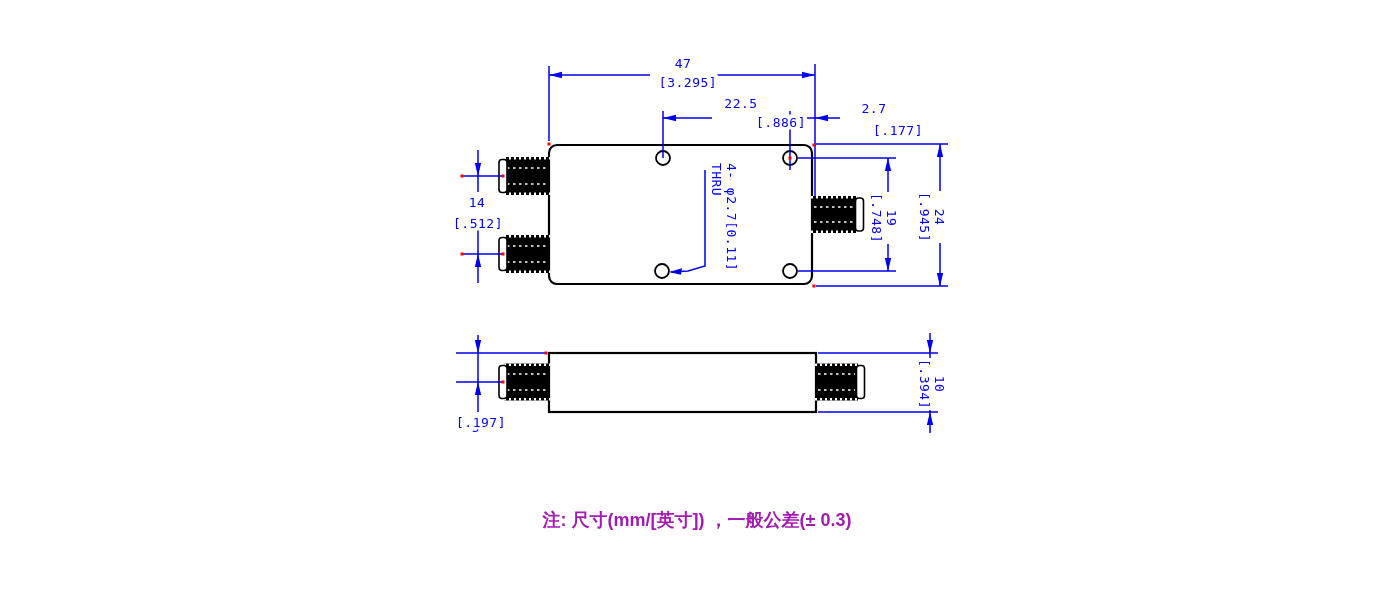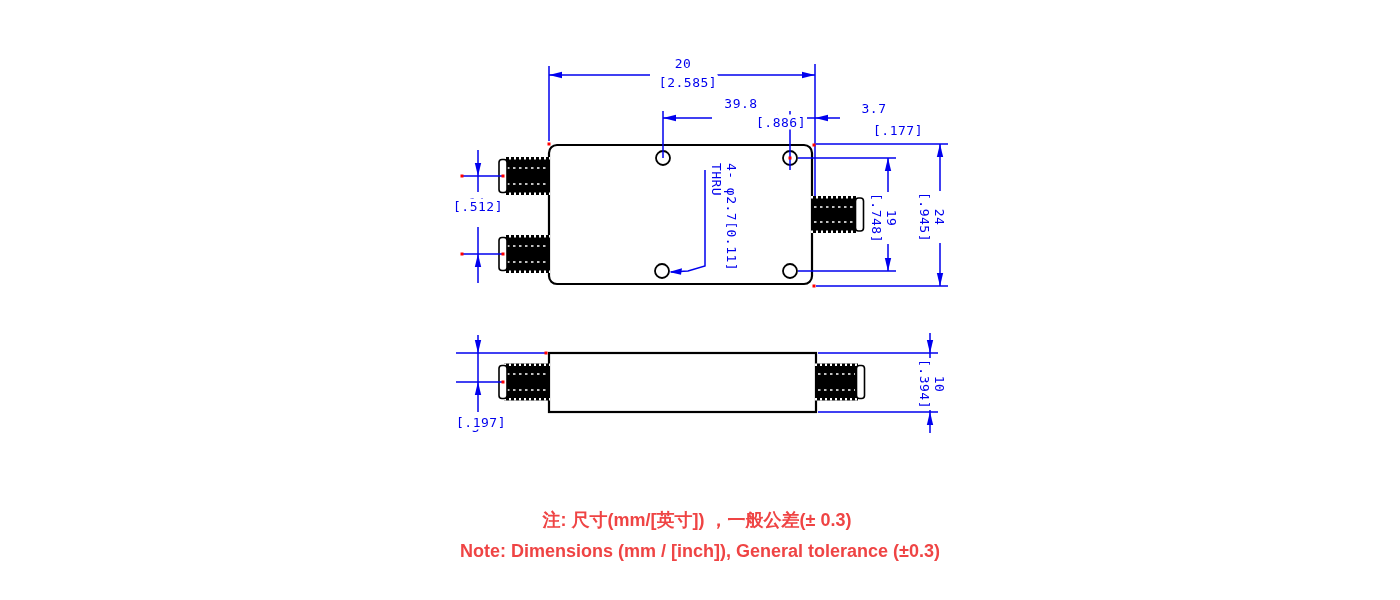--- a/index.html
+++ b/index.html
@@ -5,21 +5,21 @@
   html,body{margin:0;padding:0;background:#ffffff;}
   #canvas{position:relative;width:1400px;height:600px;background:#ffffff;overflow:hidden;
           font-family:"DejaVu Sans Mono", monospace;}
   #linework{position:absolute;left:0;top:0;}
   .dim{position:absolute;font:13px/15px "DejaVu Sans Mono", monospace;color:#0000ee;
        background:#ffffff;white-space:nowrap;transform:translate(-50%,-50%);
        text-align:center;padding:0 1px;letter-spacing:.5px;}
   .dim.rot{transform:translate(-50%,-50%) rotate(90deg);}
   .dim.callout{text-align:left;background:transparent;}
   .note{position:absolute;font-family:"Liberation Sans","DejaVu Sans",sans-serif;
-        font-size:18px;font-weight:600;color:#ef4444;white-space:nowrap;
+        font-size:18px;font-weight:600;color:#a21caf;white-space:nowrap;
         transform:translate(-50%,-50%);}
 </style>
 </head>
 <body>
 
 <div id="canvas">
 
   <svg id="linework" width="1400" height="600" viewBox="0 0 1400 600">
 
     <rect x="549" y="145" width="263" height="139" rx="8" fill="#ffffff" stroke="#000000" stroke-width="2.2"></rect>
@@ -154,31 +154,31 @@
       <rect x="501.5" y="174.5" width="3" height="3"></rect>
       <rect x="460.5" y="174.5" width="3" height="3"></rect>
       <rect x="501.5" y="252.5" width="3" height="3"></rect>
       <rect x="460.5" y="252.5" width="3" height="3"></rect>
       <rect x="788.5" y="156.5" width="3" height="3"></rect>
       <rect x="544.5" y="351.5" width="3" height="3"></rect>
       <rect x="501.5" y="380.5" width="3" height="3"></rect>
     </g>
   </svg>
 
-  <div class="dim" style="left:683px;top:63px">20</div>
-  <div class="dim" style="left:688px;top:82px">[2.585]</div>
-
-  <div class="dim" style="left:741px;top:103px">39.8</div>
+  <div class="dim" style="left:683px;top:63px">47</div>
+  <div class="dim" style="left:688px;top:82px">[3.295]</div>
+
+  <div class="dim" style="left:741px;top:103px">22.5</div>
   <div class="dim" style="left:781px;top:122px">[.886]</div>
 
-  <div class="dim" style="left:874px;top:108px">3.7</div>
+  <div class="dim" style="left:874px;top:108px">2.7</div>
   <div class="dim" style="left:898px;top:130px">[.177]</div>
 
   <div class="dim" style="left:477px;top:202px">14</div>
-  <div class="dim" style="left:478px;top:206px">[.512]</div>
+  <div class="dim" style="left:478px;top:223px">[.512]</div>
 
   <div class="dim rot" style="left:884px;top:218px">
     <div>19</div>
     <div>[.748]</div>
   </div>
 
   <div class="dim rot" style="left:932px;top:217px">
     <div>24</div>
     <div>[.945]</div>
   </div>
@@ -190,15 +190,14 @@
 
   <div class="dim" style="left:476px;top:427px">5</div>
   <div class="dim" style="left:481px;top:422px">[.197]</div>
 
   <div class="dim rot callout" style="left:724px;top:217px">
     <div>4- φ2.7[0.11]</div>
     <div>THRU</div>
   </div>
 
   <div class="note" style="left:697px;top:520px">注: 尺寸(mm/[英寸]) ，一般公差(± 0.3)</div>
-  <div class="note" style="left:700px;top:551px">Note: Dimensions (mm / [inch]), General tolerance (±0.3)</div>
 
 </div>
 
 </body></html>

